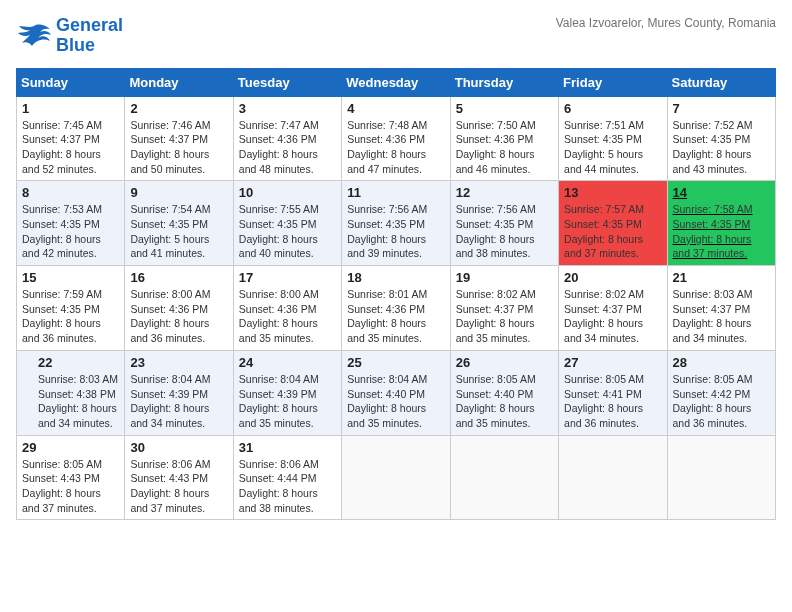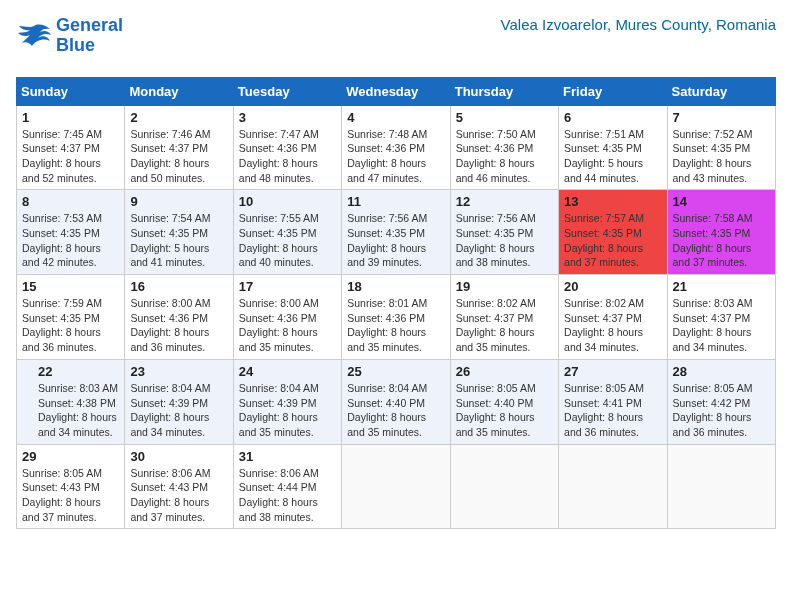--- a/index.html
+++ b/index.html
@@ -7,21 +7,21 @@
       font-family: Arial, sans-serif;
       background: #fff;
       width: 792px;
       min-height: 612px;
       padding: 16px;
     }
     .header-section {
       display: flex;
       justify-content: space-between;
       align-items: flex-start;
-      margin-bottom: 21px;
+      margin-bottom: 12px;
     }
     .logo {
       display: flex;
       align-items: center;
       gap: 4px;
     }
     .logo-text {
       font-size: 18px;
       font-weight: bold;
       color: #333;
@@ -36,22 +36,22 @@
     }
     .title-block {
       text-align: right;
     }
     .month-year {
       font-size: 32px;
       font-weight: bold;
       color: #333;
     }
     .location {
-      font-size: 15px;
-      color: #0369a1;
+      font-size: 12px;
+      color: #737373;
     }
     .calendar {
       width: 100%;
       border-collapse: collapse;
       font-size: 11px;
     }
     .calendar th {
       background: #1a6bbf;
       color: #fff;
       padding: 6px 4px;
@@ -224,21 +224,21 @@
         </div>
       </td>
         <td style="background: #ef4444;">
         <span class="day-num">13</span>
         <div class="day-info">
           <span>Sunrise: 7:57 AM</span><br>
           <span>Sunset: 4:35 PM</span><br>
           <span>Daylight: 8 hours and 37 minutes.</span>
         </div>
       </td>
-        <td style="background: #d946ef;">
+        <td style="background: #22c55e; text-decoration: underline;">
         <span class="day-num">14</span>
         <div class="day-info">
           <span>Sunrise: 7:58 AM</span><br>
           <span>Sunset: 4:35 PM</span><br>
           <span>Daylight: 8 hours and 37 minutes.</span>
         </div>
       </td>
       </tr>
       <tr>
         <td style="background: rgb(255, 255, 255);">

